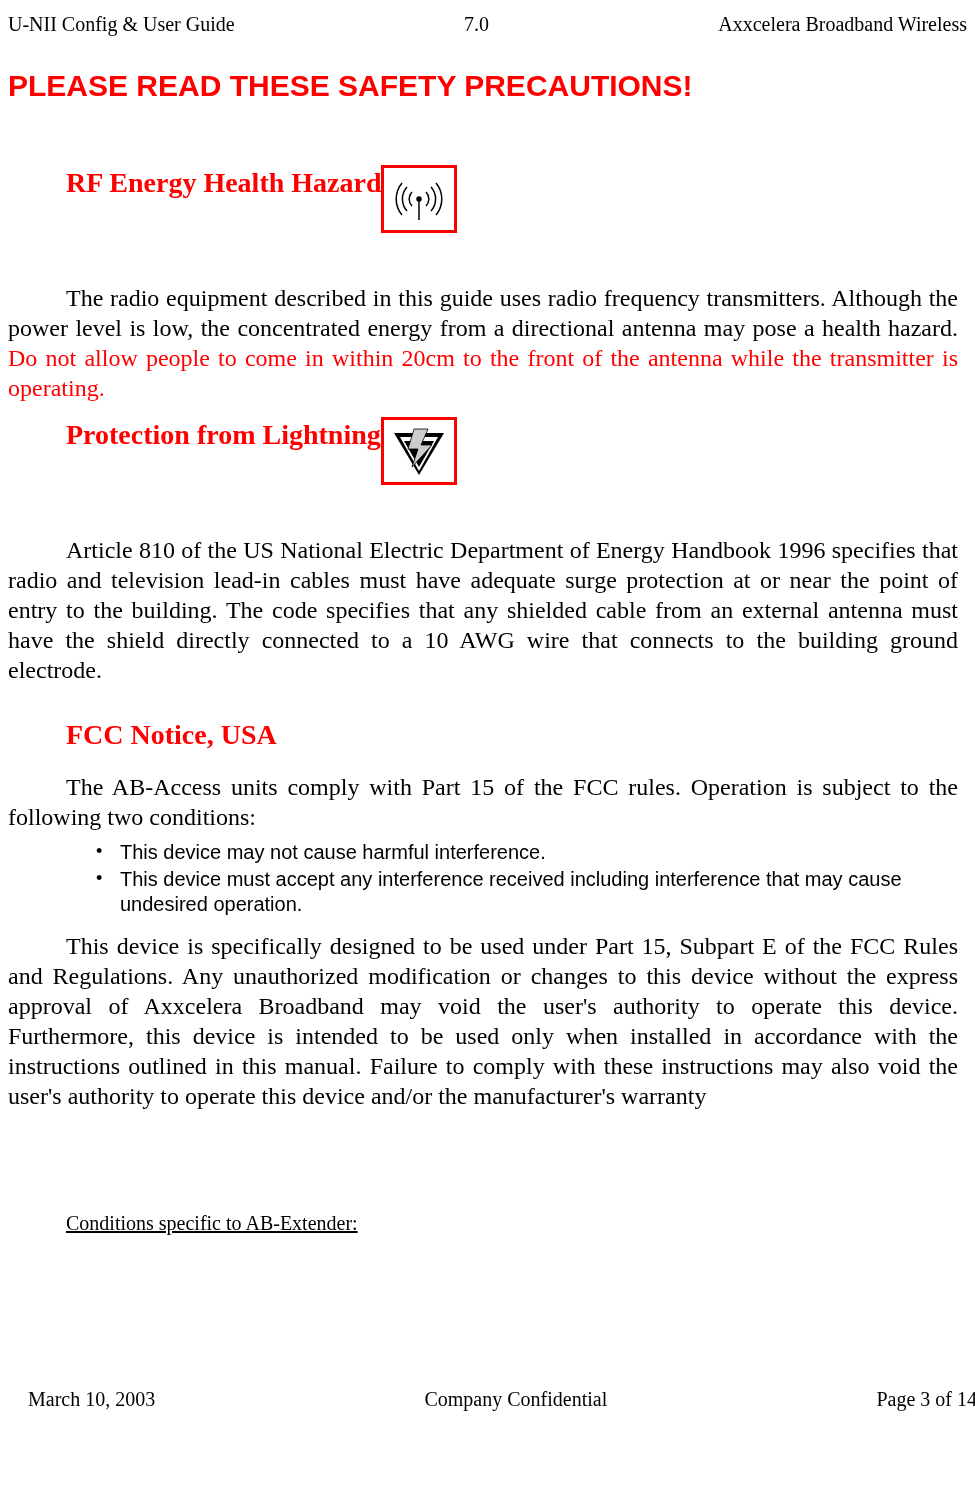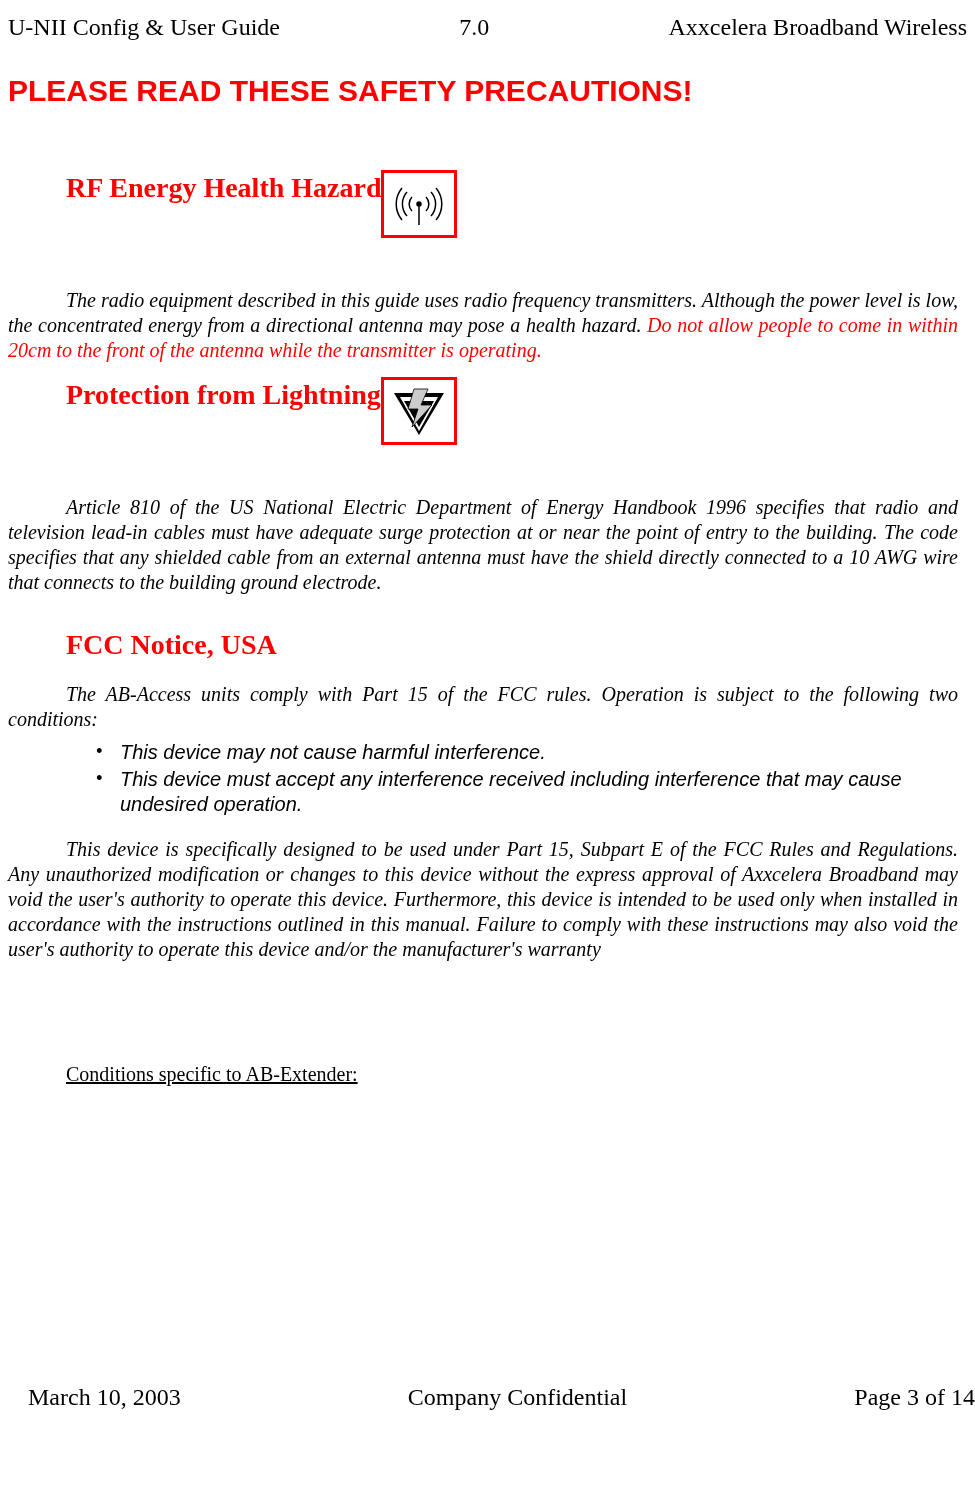--- a/index.html
+++ b/index.html
@@ -8,21 +8,21 @@
       line-height: 1.25;
       margin: 0;
       padding: 12px 8px;
       width: 975px;
       box-sizing: border-box;
       color: #000;
     }
     .header-line, .footer-line {
       display: flex;
       justify-content: space-between;
-      font-size: 24px;
+      font-size: 20px;
       font-family: "Times New Roman", Times, serif;
     }
     .header-line { margin-bottom: 30px; }
     .main-title {
       font-family: Arial, Helvetica, sans-serif;
       font-weight: bold;
       font-size: 30px;
       color: #ff0000;
       margin: 20px 0 60px 0;
     }
@@ -42,34 +42,32 @@
       border: 3px solid #ff0000;
       width: 70px;
       height: 62px;
       display: flex;
       align-items: center;
       justify-content: center;
       margin-left: 0;
       background: #fff;
     }
     .para {
-      font-size: 20px;
+      font-size: 24px;
       text-align: justify;
       margin: 0 9px 6px 0;
       text-indent: 58px;
-      font-style: italic;
     }
     .red-text { color: #ff0000; }
     ul.bullets {
       font-family: Arial, Helvetica, sans-serif;
       font-size: 20px;
-      margin: 8px 0 20px 0;
+      margin: 8px 0 14px 0;
       padding-left: 88px;
       list-style: none;
-      font-style: italic;
     }
     ul.bullets li {
       position: relative;
       padding-left: 24px;
       margin-bottom: 2px;
       line-height: 1.25;
     }
     ul.bullets li::before {
       content: "•";
       position: absolute;

